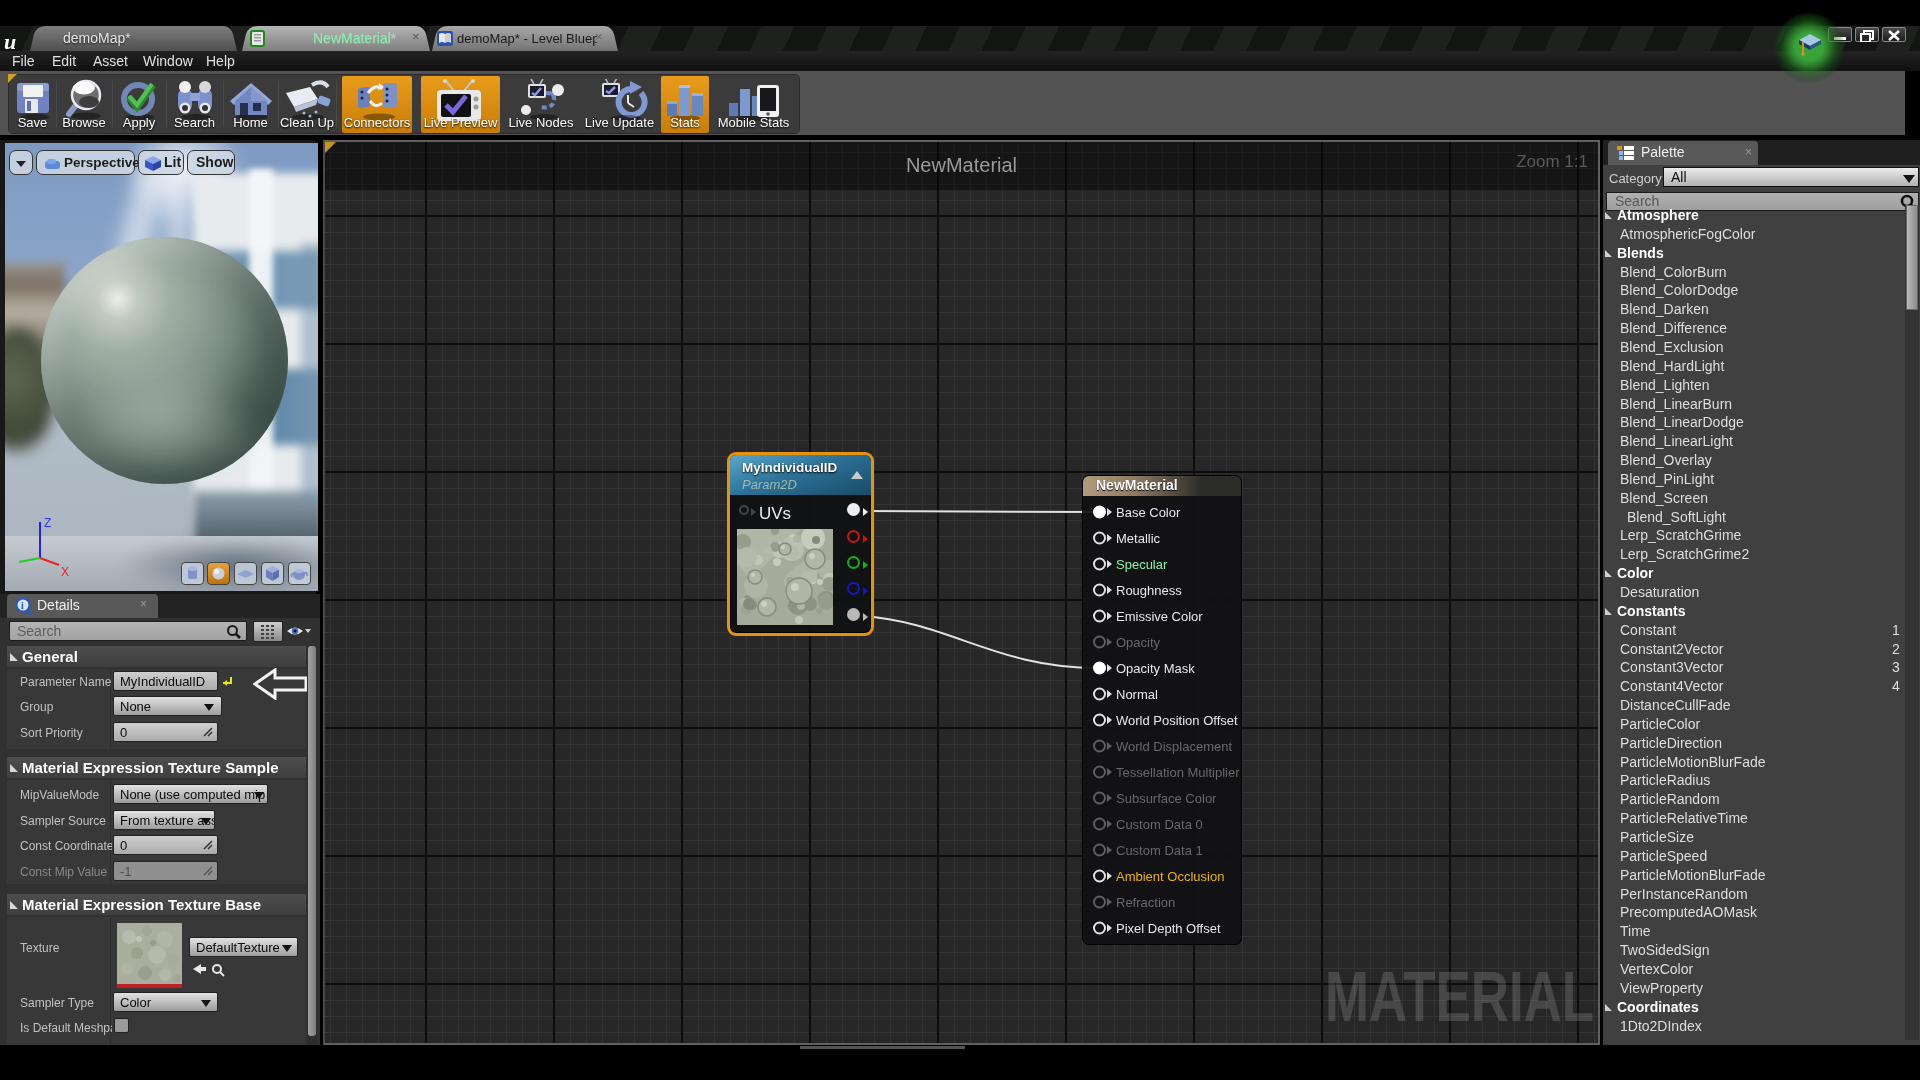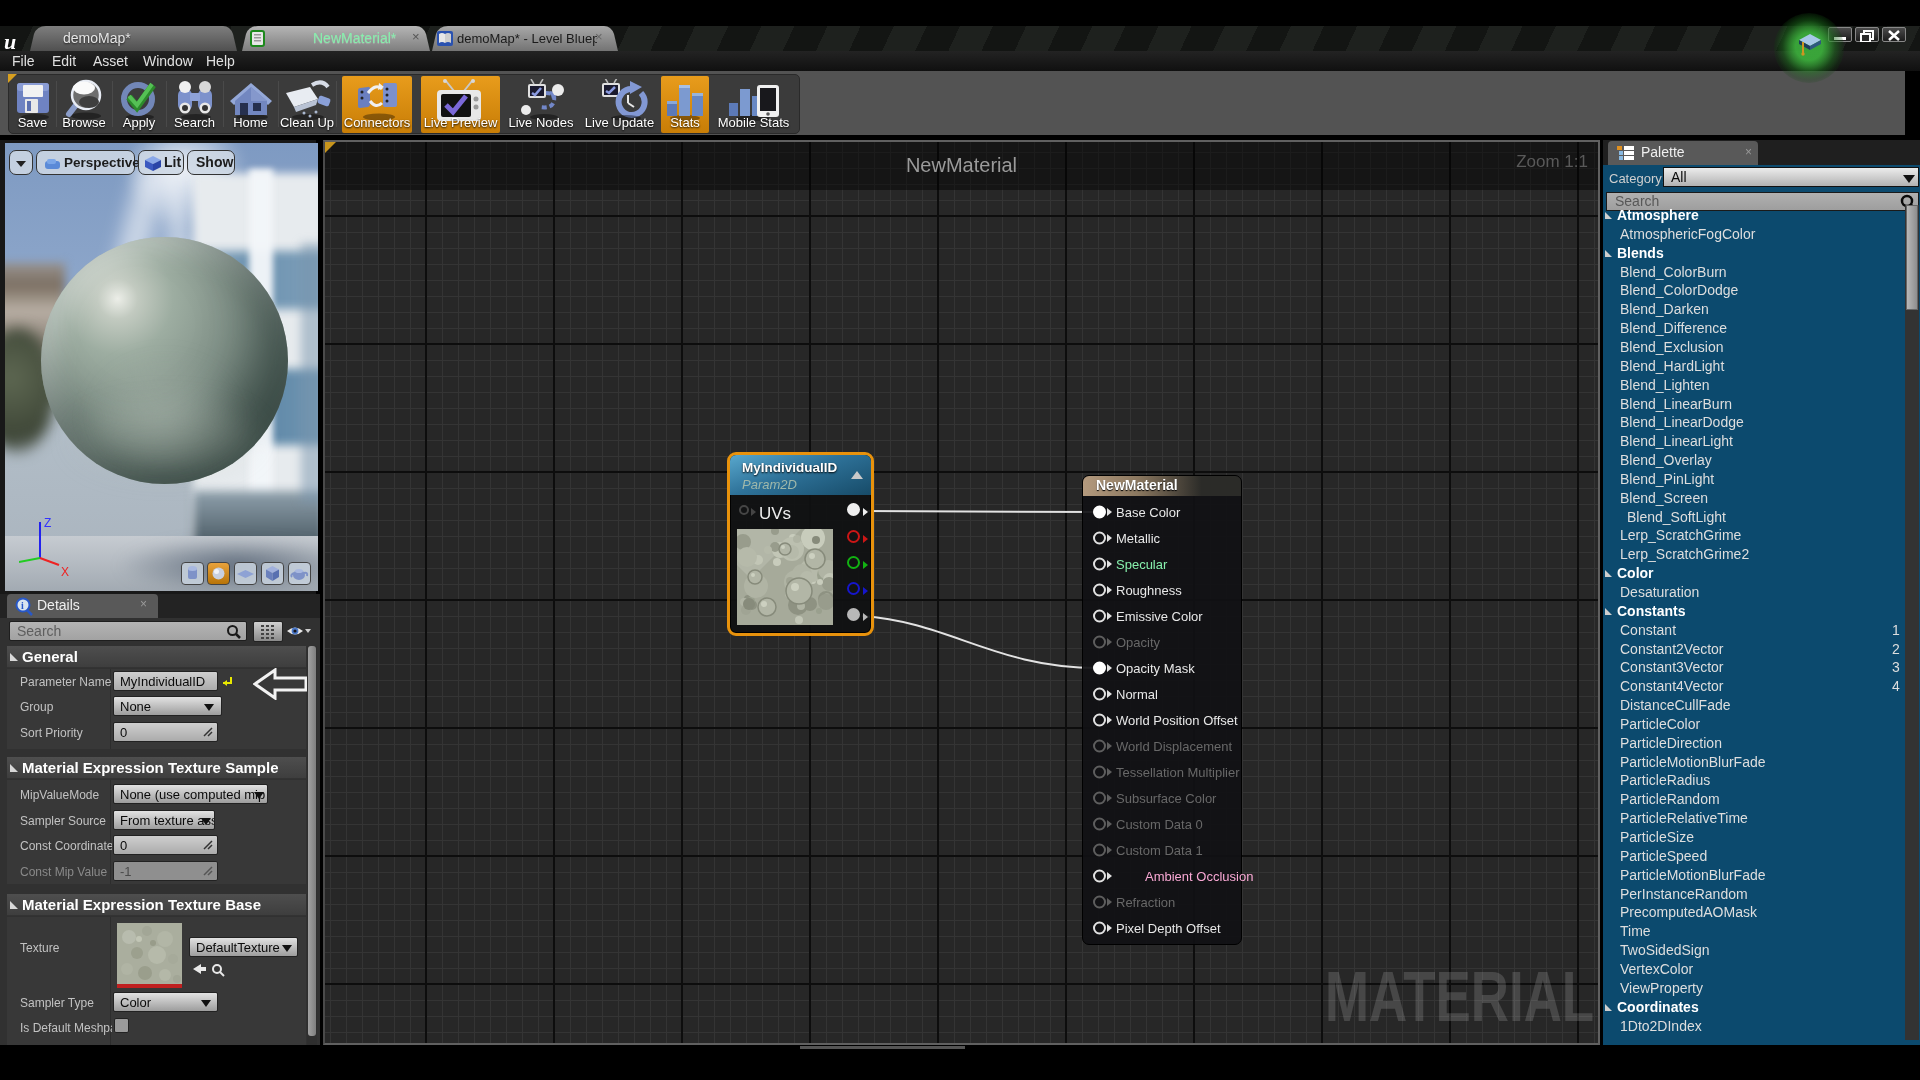--- a/index.html
+++ b/index.html
@@ -94,21 +94,21 @@
 .pinrow .pc { position:absolute; left:10px; top:50%; transform:translateY(-50%); width:13px; height:13px; border-radius:50%; }
 .pinrow .pt { position:absolute; left:33px; top:50%; transform:translateY(-50%); white-space:nowrap; }
 .pinrow .pa { position:absolute; left:24px; top:50%; transform:translateY(-50%); width:0; height:0;
   border-left:5px solid #e2e2e2; border-top:4px solid transparent; border-bottom:4px solid transparent; }
 .pinrow .pa.off { border-left-color:#5e5e5e; }
 .pon { border:2px solid #e2e2e2; background:transparent; }
 .pfill { border:2px solid #fff; background:#fff; }
 .poff { border:2px solid #5e5e5e; background:transparent; }
 
 
-#palette { top:140px; left:1603px; width:317px; height:905px; background:#0c4a6e; }
+#palette { top:140px; left:1603px; width:317px; height:905px; background:#404040; }
 .prow { position:absolute; left:0; width:300px; height:19px; color:#dedede; font-size:14px; white-space:nowrap; }
 .prow.hd { font-weight:bold; color:#fff; }
 .prow.hd::before { content:""; position:absolute; left:-12px; top:5px; width:0; height:0; border-bottom:7px solid #cfcfcf; border-right:7px solid transparent; }
 .prow .num { position:absolute; left:272px; font-weight:normal; color:#dedede; }
 </style>
 </head>
 <body>
 <div id="root">
 
   <div id="tabbar" class="abs"></div>
@@ -749,21 +749,21 @@
           <div class="pt" style="color:#686868;">Custom Data 0</div>
         </div>
       <div class="pinrow" style="top:361px;">
           <div class="pc poff"></div>
           <div class="pa off"></div>
           <div class="pt" style="color:#686868;">Custom Data 1</div>
         </div>
       <div class="pinrow" style="top:387px;">
           <div class="pc pon"></div>
           <div class="pa"></div>
-          <div class="pt" style="color:#f9a8d4;margin-left:29px;">Ambient Occlusion</div>
+          <div class="pt" style="color:#eab308;">Ambient Occlusion</div>
         </div>
       <div class="pinrow" style="top:413px;">
           <div class="pc poff"></div>
           <div class="pa off"></div>
           <div class="pt" style="color:#686868;">Refraction</div>
         </div>
       <div class="pinrow" style="top:439px;">
           <div class="pc pon"></div>
           <div class="pa"></div>
           <div class="pt" style="color:#e8e8e8;">Pixel Depth Offset</div>

